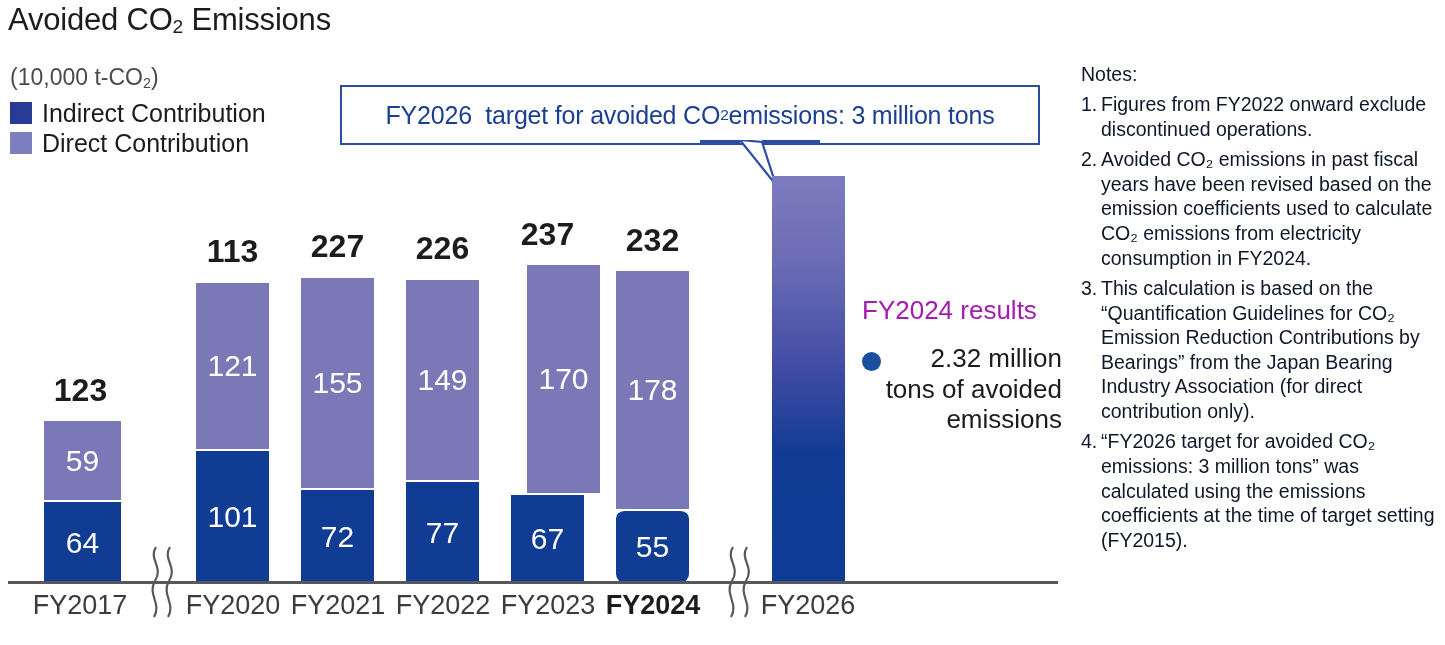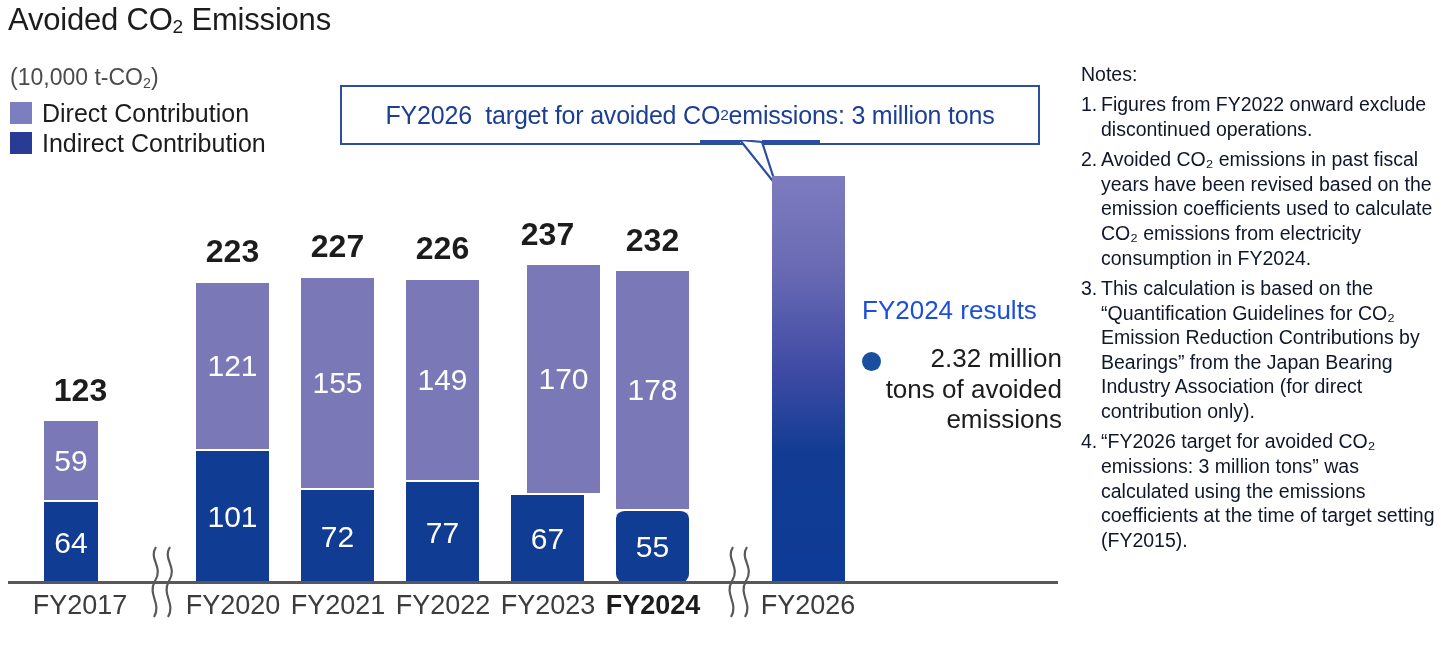--- a/index.html
+++ b/index.html
@@ -61,21 +61,21 @@
   }
 
   .tick-label{
     position:absolute;text-align:center;
     font-size:27px;color:#3c3c3c;white-space:nowrap;line-height:1;top:592px;
   }
   .tick-label.bold{font-weight:700;color:#1c1c1c;}
 
   
   #results-block{position:absolute;left:862px;top:297px;width:200px;}
-  #results-heading{font-size:26px;color:#1d4ed8;white-space:nowrap;line-height:1;}
+  #results-heading{font-size:26px;color:#a21caf;white-space:nowrap;line-height:1;}
   #results-item{display:flex;align-items:flex-start;margin-top:20px;text-align:right;}
   #results-bullet{
     width:19px;height:19px;border-radius:50%;background:#1a4fa0;
     flex:none;margin-top:9px;margin-right:2px;
   }
   #results-text{font-size:26px;color:#1c1c1c;line-height:1.18;}
 
   
   #notes{position:absolute;left:1081px;top:62px;width:362px;font-size:19.5px;color:#0f172a;}
   #notes-heading{line-height:1.24;margin-bottom:3px;}
@@ -85,51 +85,51 @@
 </style>
 </head>
 <body>
 
 <div id="chart-title">Avoided CO<span class="sub">2</span> Emissions</div>
 
 <div id="units-label">(10,000 t-CO<span class="sub">2</span>)</div>
 
 <div id="legend">
   <div class="legend-row">
+    <span class="legend-swatch" style="background:#283c96"></span>
+    <span class="legend-text">Indirect Contribution</span>
+  </div>
+  <div class="legend-row">
     <span class="legend-swatch" style="background:#7b7fbf"></span>
     <span class="legend-text">Direct Contribution</span>
-  </div>
-  <div class="legend-row">
-    <span class="legend-swatch" style="background:#283c96"></span>
-    <span class="legend-text">Indirect Contribution</span>
   </div>
 </div>
 
 <div id="callout-box">
   <div id="callout-text">FY2026&nbsp; target for avoided CO<span class="sub">2</span> emissions: 3 million tons</div>
 </div>
 <svg id="callout-tail" viewBox="0 0 120 45">
   <polygon points="40,0 76,45 62,2" fill="#ffffff" stroke="#2b4ea2" stroke-width="2.2" stroke-linejoin="miter"></polygon>
   <rect x="0" y="0" width="40" height="3" fill="#2b4ea2"></rect>
   <rect x="62" y="0" width="58" height="3" fill="#2b4ea2"></rect>
 </svg>
 
 <div id="plot">
 
   <div class="total-label" style="left:44px;width:73px;top:374px;">123</div>
-  <div class="bar" style="left:44px;width:54px;top:421px;height:160px;">
+  <div class="bar" style="left:44px;width:77px;top:421px;height:160px;">
     <div class="seg seg-direct" style="top:0;height:79px;">
       <span class="seg-label">59</span>
     </div>
     <div class="seg seg-indirect" style="top:79px;height:81px;">
       <span class="seg-label">64</span>
     </div>
   </div>
 
-  <div class="total-label" style="left:196px;width:73px;top:235px;">223</div>
+  <div class="total-label" style="left:196px;width:73px;top:235px;">113</div>
   <div class="bar" style="left:196px;width:73px;top:283px;height:298px;">
     <div class="seg seg-direct" style="top:0;height:166px;">
       <span class="seg-label">121</span>
     </div>
     <div class="seg seg-indirect" style="top:166px;height:132px;">
       <span class="seg-label">101</span>
     </div>
   </div>
 
   <div class="total-label" style="left:301px;width:73px;top:230px;">227</div>

